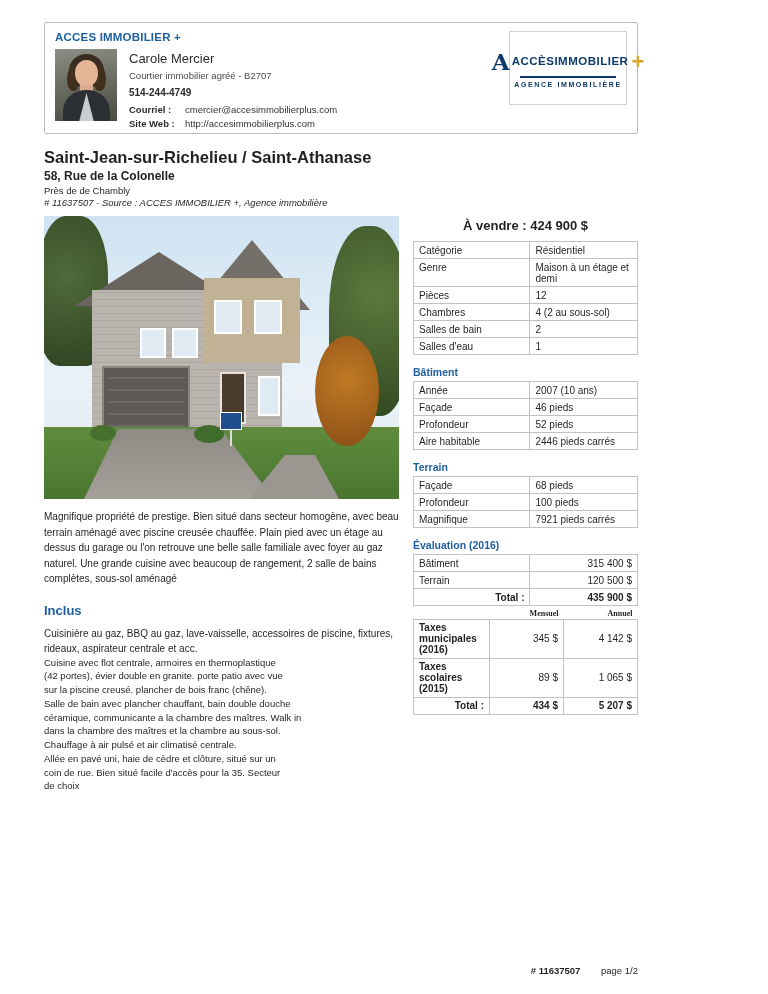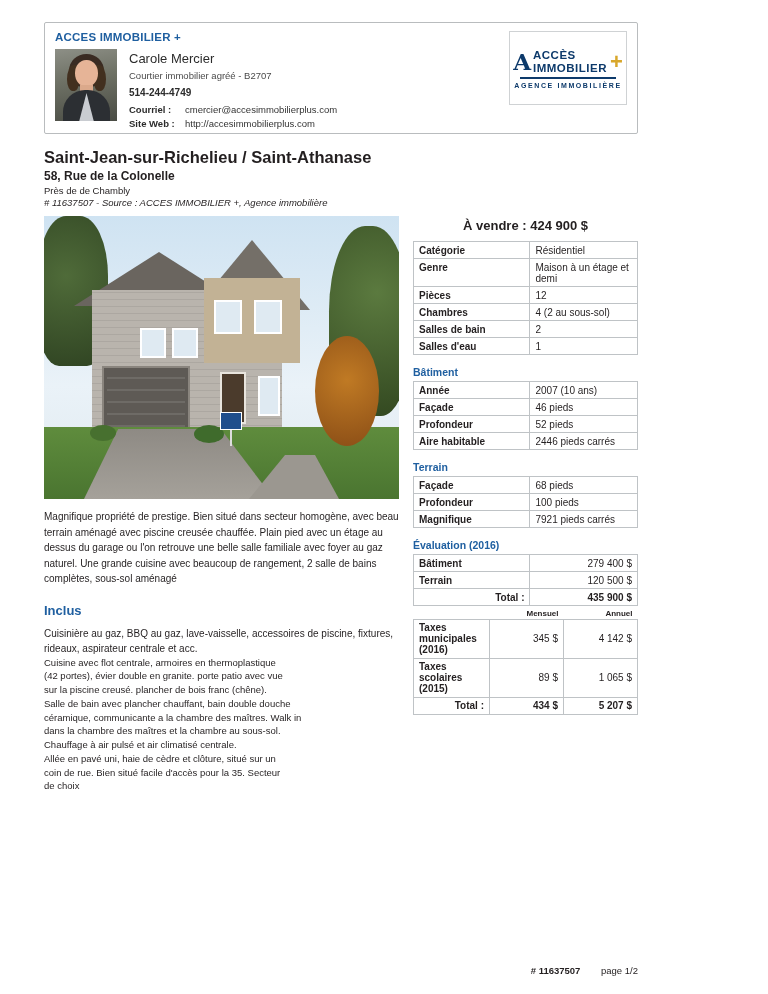--- a/index.html
+++ b/index.html
@@ -124,21 +124,21 @@
   }
   .logo-top { display: flex; align-items: center; }
   .logo-a {
     font-family: "DejaVu Serif", serif;
     font-size: 23px;
     font-weight: bold;
     color: #0d3a6b;
     line-height: 1;
     margin-right: 2px;
   }
-  .logo-words { display: flex; flex-direction: column; line-height: 1.05; }
+  .logo-words { display: flex; flex-direction: row; line-height: 1.05; }
   .logo-acces { font-size: 11.5px; font-weight: bold; color: #0d3a6b; letter-spacing: 0.5px; }
   .logo-immo { font-size: 11.5px; font-weight: bold; color: #0d3a6b; letter-spacing: 0.5px; }
   .logo-plus {
     color: #d8a72b; font-size: 22px; font-weight: bold; margin-left: 3px; line-height: 1;
   }
   .logo-bar {
     width: 96px; height: 2px; background: #0d3a6b; margin: 3px 0 3px 0;
   }
   .logo-sub { font-size: 7px; color: #0d3a6b; letter-spacing: 1.6px; font-weight: bold; }
 
@@ -257,41 +257,42 @@
   table.spec {
     width: 100%;
     border-collapse: collapse;
     font-size: 10px;
   }
   table.spec td {
     border: 1px solid #bfc3c6;
     padding: 2.5px 5px;
     vertical-align: top;
   }
-  table.spec td.k { font-weight: bold; width: 52%; margin-left: 48px; }
+  table.spec td.k { font-weight: normal; width: 52%; margin-left: 48px; }
   table.spec td.v { width: 48%; }
   .sec-head {
     color: #1f5fa0;
     font-weight: bold;
     font-size: 10.5px;
     margin: 11px 0 3px 0;
   }
   table.spec td.num { text-align: right; }
   table.spec tr.total td { font-weight: bold; text-align: right; border-top: 1px solid #bfc3c6; }
   table.dep { width: 100%; border-collapse: collapse; font-size: 10px; }
   table.dep td, table.dep th {
     border: 1px solid #bfc3c6;
     padding: 2.5px 5px;
   }
   table.dep th {
     font-size: 8px;
     font-weight: bold;
     text-align: right;
     border: none;
     padding-bottom: 1px;
+    font-family: Liberation Serif, serif;
   }
   table.dep th.blank { border: none; }
   table.dep td.k { font-weight: bold; }
   table.dep td.n { text-align: right; width: 74px; }
   table.dep tr.total td { font-weight: bold; text-align: right; }
   table.dep tr.total td.lbl { text-align: right; }
 
   
   .footer {
     position: absolute;
@@ -469,21 +470,21 @@
             <td class="v">7921 pieds carrés</td>
           </tr>
         </tbody>
       </table>
 
       <div class="sec-head">Évaluation (2016)</div>
       <table class="spec">
         <tbody>
           <tr>
             <td class="k">Bâtiment</td>
-            <td class="v num">279 400 $</td>
+            <td class="v num">315 400 $</td>
           </tr>
           <tr>
             <td class="k">Terrain</td>
             <td class="v num">120 500 $</td>
           </tr>
           <tr class="total">
             <td>Total :</td>
             <td>435 900 $</td>
           </tr>
         </tbody>

